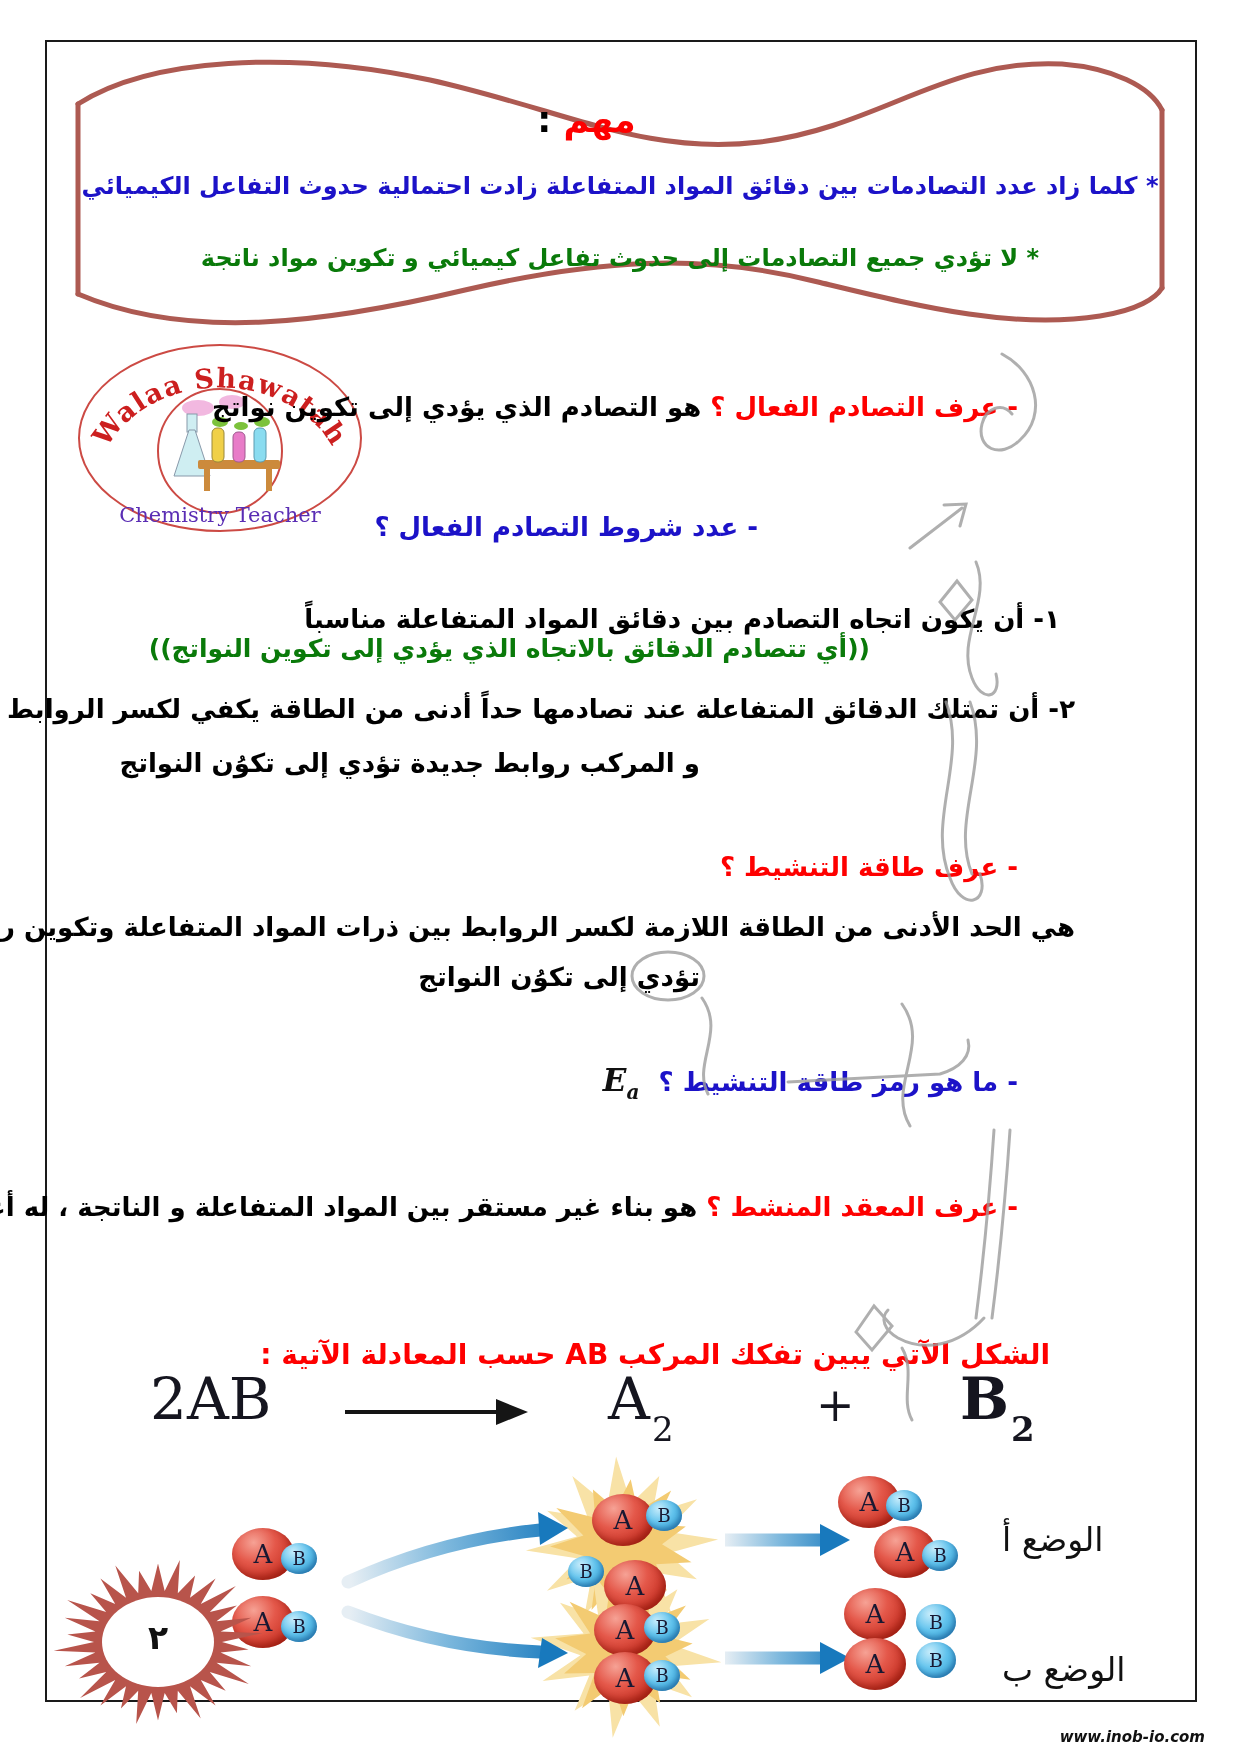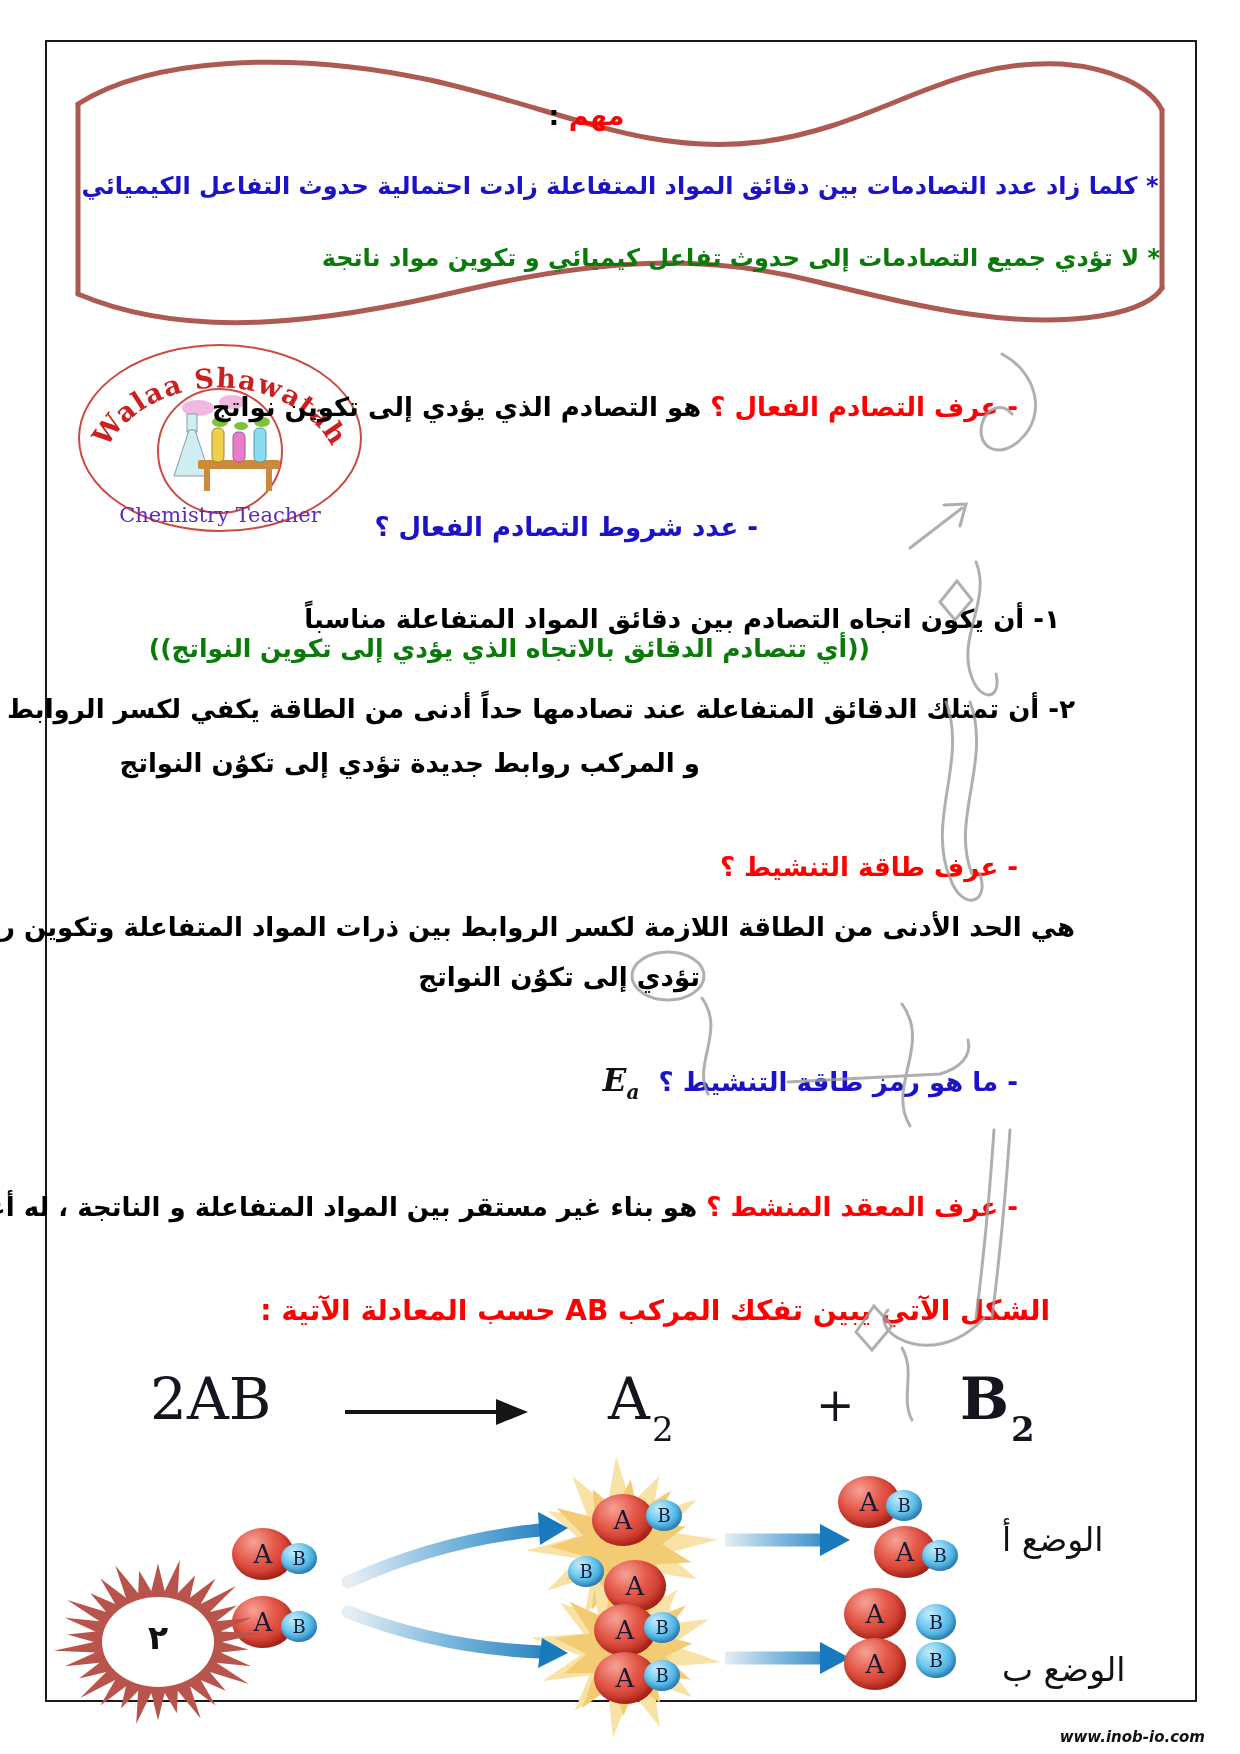--- a/index.html
+++ b/index.html
@@ -6,26 +6,26 @@
   body{width:1240px;height:1754px;position:relative;overflow:hidden;
        font-family:"DejaVu Sans",sans-serif;}
   .frame{position:absolute;left:45px;top:40px;width:1148px;height:1658px;
          border:2px solid #1a1a1a;z-index:0;}
   svg.deco{position:absolute;left:0;top:0;z-index:1;pointer-events:none;}
   svg.deco-over{position:absolute;left:0;top:0;z-index:5;pointer-events:none;}
   .txt{position:absolute;z-index:2;direction:rtl;white-space:nowrap;font-weight:bold;}
   .center{text-align:center;}
   .red{color:#fe0000;}
   .blue{color:#1c12c8;}
-  .green{color:#0a7a0a;text-align:right;}
+  .green{color:#0a7a0a;}
   .black{color:#000;}
   .imp{font-size:24px;}
   .qa-line{font-size:26px;}
   .note{font-size:25px;}
-  .caption{font-size:28px;}
+  .caption{font-size:28px;margin-top:44px;}
   .ea{font-family:"DejaVu Serif",serif;font-style:italic;font-weight:bold;
       font-size:31px;color:#111;padding:0 10px;direction:ltr;display:inline-block;}
   .ea .easub{font-size:20px;position:relative;top:8px;}
   .eq{position:absolute;z-index:2;font-family:"DejaVu Serif",serif;color:#15151f;
       font-size:58px;line-height:1;}
   .eq .sub{font-size:34px;position:relative;top:22px;left:2px;}
   .plus{font-size:46px;}
   .atom{position:absolute;z-index:2;border-radius:50%;display:flex;align-items:center;
         justify-content:center;font-family:"DejaVu Serif",serif;color:#181832;
         font-weight:normal;}
@@ -105,21 +105,21 @@
   <g>
     <path d="M 348 1612 Q 440 1648 540 1652" stroke="url(#ag3)" stroke-width="13" fill="none" stroke-linecap="round"></path>
     <polygon points="568,1653 538,1668 542,1638" fill="#1879bd"></polygon>
   </g>
   <g>
     <line x1="725" y1="1658" x2="822" y2="1658" stroke="url(#ag4)" stroke-width="13"></line>
     <polygon points="850,1658 820,1642 820,1674" fill="#1879bd"></polygon>
   </g>
 </svg>
 
-<div class="txt imp center" style="left:80px;top:100px;width:1013px;font-size:27px;">
+<div class="txt imp center" style="left:80px;top:100px;width:1013px;font-size:35px;">
   <span class="red">مهم</span><span class="black"> :</span>
 </div>
 <div class="txt imp center blue" style="left:80px;top:172px;width:1080px;">* كلما زاد عدد التصادمات بين دقائق المواد المتفاعلة زادت احتمالية حدوث التفاعل الكيميائي</div>
 <div class="txt imp center green" style="left:80px;top:244px;width:1080px;">* لا تؤدي جميع التصادمات إلى حدوث تفاعل كيميائي و تكوين مواد ناتجة</div>
 
 <svg class="logo" width="300" height="200" viewBox="0 0 300 200">
   <ellipse cx="150" cy="100" rx="141" ry="93" fill="#fff" stroke="#cc4a44" stroke-width="2"></ellipse>
   <circle cx="150" cy="113" r="62" fill="#fff" stroke="#cc4a44" stroke-width="2"></circle>
   <g>
     <ellipse cx="128" cy="70" rx="16" ry="8" fill="#f2b8e0"></ellipse>

